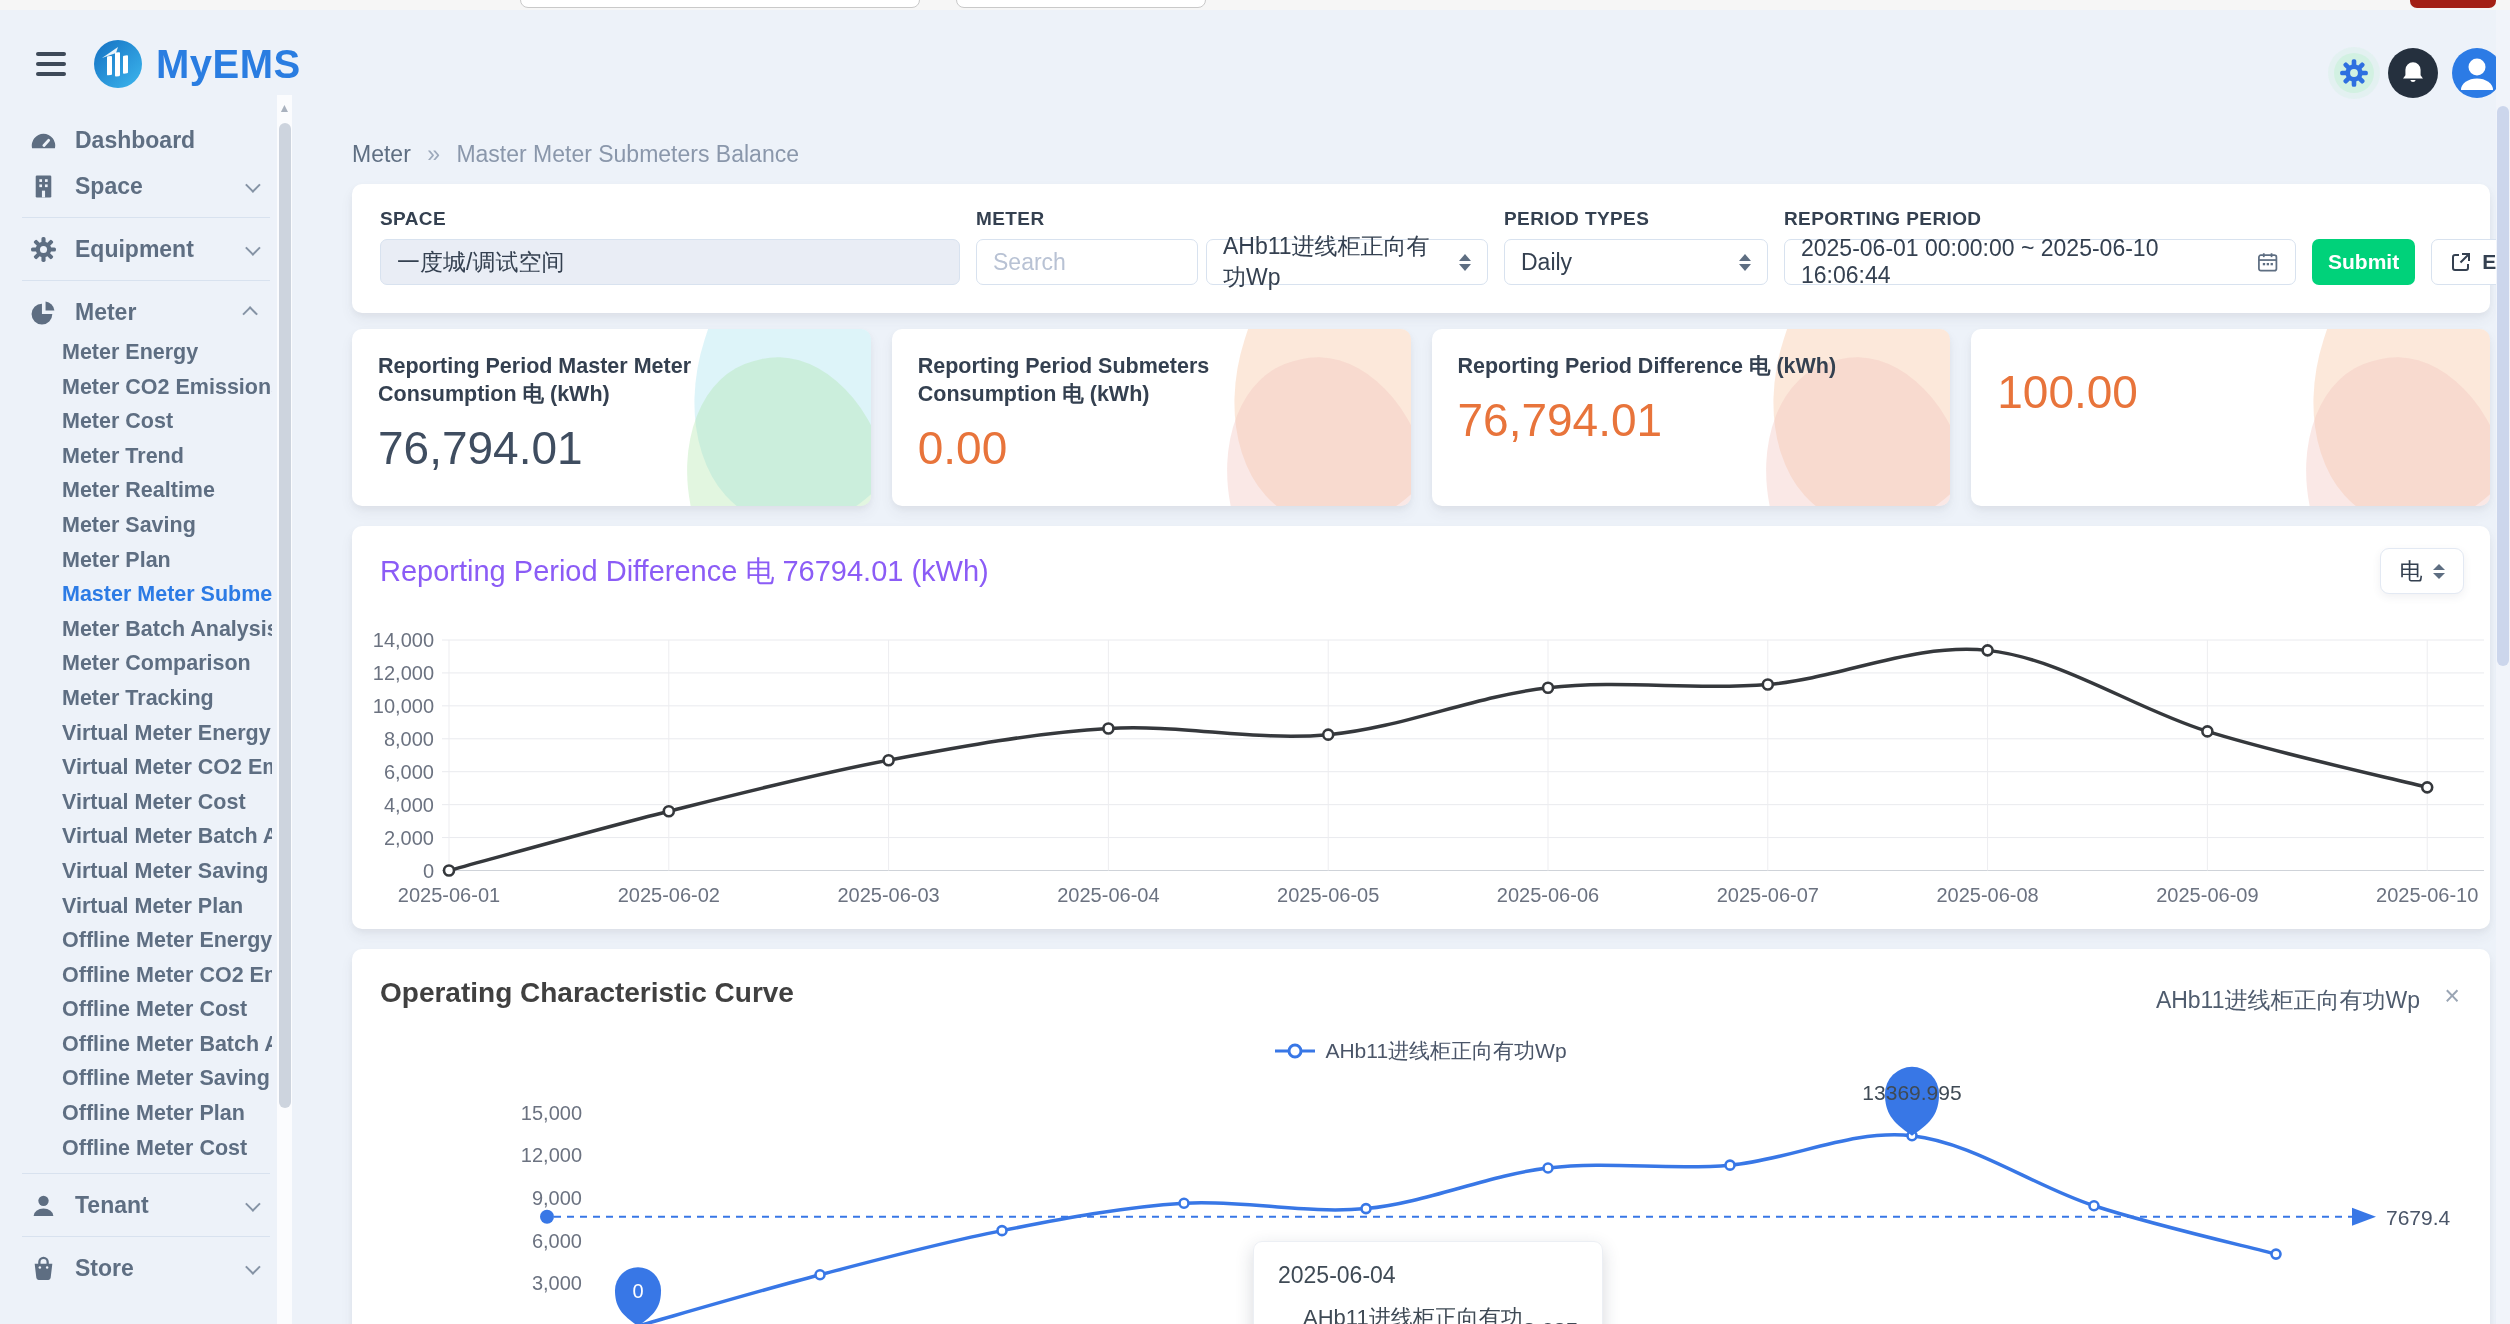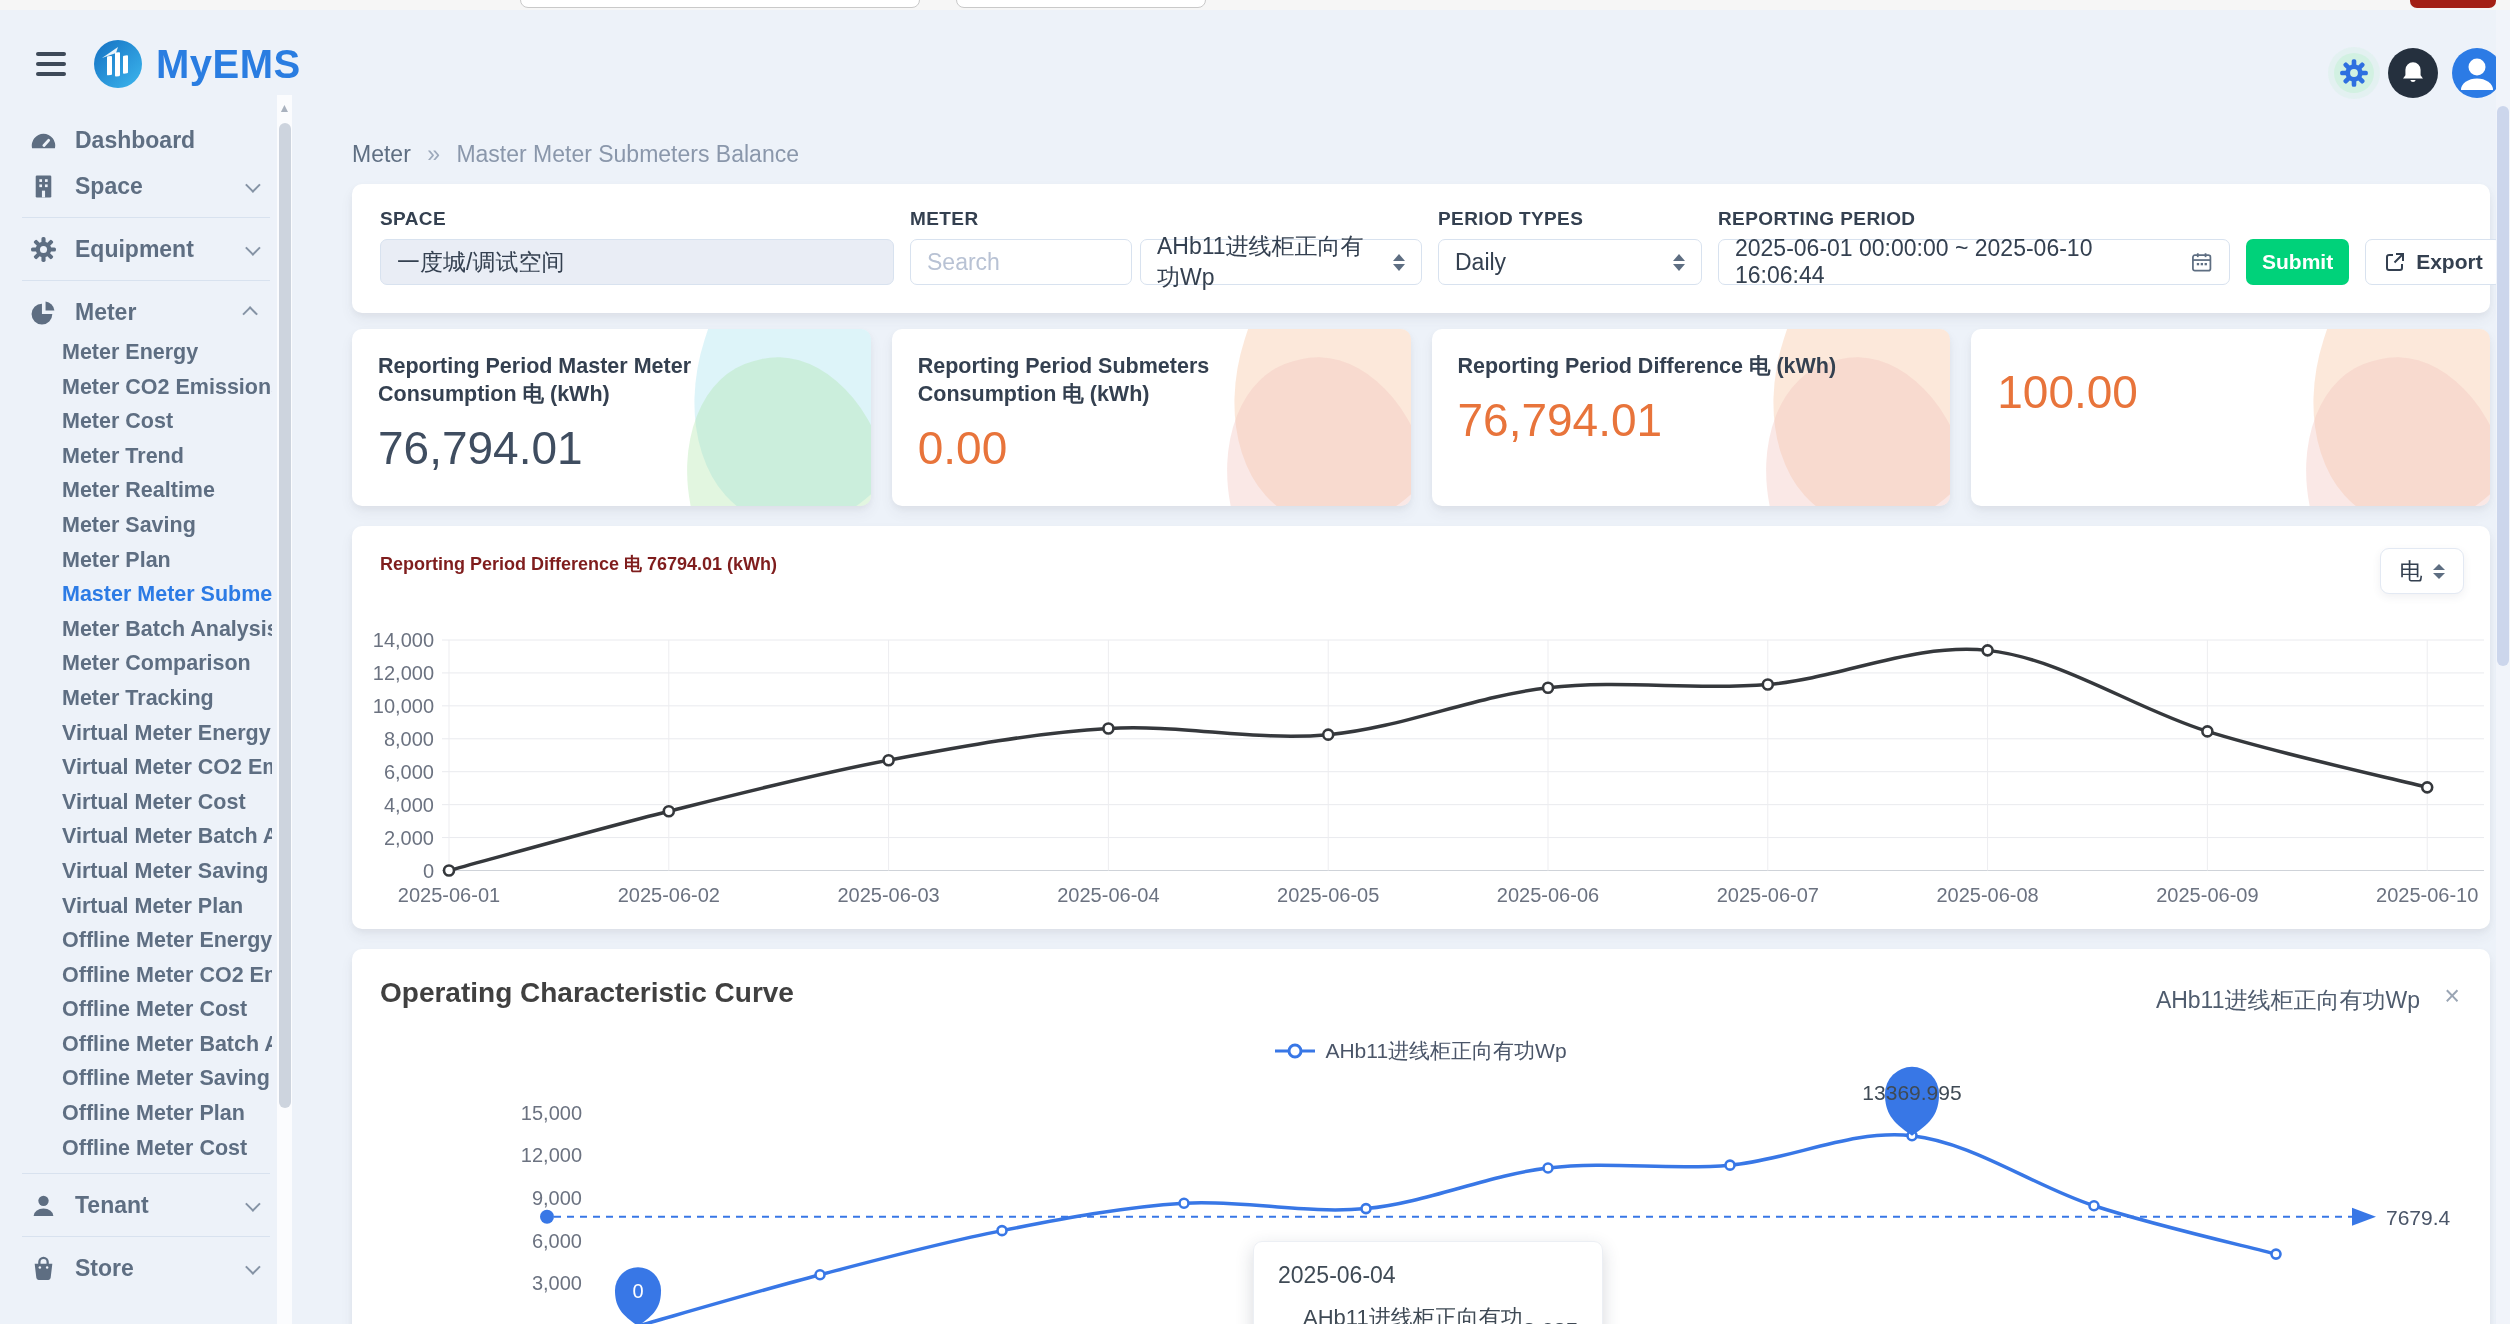--- a/index.html
+++ b/index.html
@@ -46,21 +46,21 @@
   .breadcrumb .sep { color:#9da9bb; margin:0 10px; }
   .breadcrumb .cur { color:#8a97ab; }
 
   .panel { background:#fff; border-radius:10px; box-shadow:0 7px 14px rgba(65,69,88,.06),0 3px 6px rgba(0,0,0,.04); }
 
   
   .filter-card { margin-top:16px; padding:24px 28px 28px 28px; display:flex; gap:16px; align-items:flex-end; }
   .field { display:flex; flex-direction:column; gap:9px; }
   .flabel { font-size:19px; font-weight:700; color:#344050; letter-spacing:.4px; }
   .ctrl { height:46px; border:1px solid #d8e2ef; border-radius:7px; font-size:23px; color:#344050; display:flex; align-items:center; padding:0 16px; background:#fff; }
-  .ctrl.gray { background:#e9edf5; width:514px; }
+  .ctrl.gray { background:#e9edf5; width:580px; }
   .ctrl.search { width:222px; color:#b8c2d4; }
   .ctrl.sel { justify-content:space-between; gap:14px; }
   .sorter { display:flex; flex-direction:column; gap:3px; }
   .sorter i { width:0; height:0; border-left:6px solid transparent; border-right:6px solid transparent; display:block; }
   .sorter .t { border-bottom:7px solid #5e6e82; }
   .sorter .b { border-top:7px solid #5e6e82; }
   .btn-submit { height:46px; background:#00d27a; color:#fff; border:none; border-radius:7px; font-size:21px; font-weight:700; padding:0 16px; cursor:pointer; }
   .btn-export { height:46px; background:#fff; color:#344050; border:1px solid #d8e2ef; border-radius:7px; font-size:21px; font-weight:600; padding:0 18px; display:flex; align-items:center; gap:10px; cursor:pointer; }
 
   
@@ -69,21 +69,21 @@
   .stat-title { font-size:21.5px; font-weight:600; color:#344050; line-height:1.3; max-width:420px; position:relative; z-index:2; }
   .stat-value { font-size:46px; font-weight:500; margin-top:12px; position:relative; z-index:2; }
   .blob { position:absolute; border-radius:48%; z-index:1; }
   .b1a { width:230px; height:320px; right:-60px; top:-120px; background:#9fe0ef; opacity:.35; transform:rotate(18deg); }
   .b1b { width:200px; height:280px; right:-20px; bottom:-130px; background:#a5e3a0; opacity:.32; transform:rotate(-14deg); }
   .b2a { width:230px; height:320px; right:-60px; top:-120px; background:#f6b98e; opacity:.33; transform:rotate(18deg); }
   .b2b { width:200px; height:280px; right:-20px; bottom:-130px; background:#f3c3bd; opacity:.38; transform:rotate(-14deg); }
 
   
   .chart1-card { position:relative; margin-top:20px; height:403px; }
-  .chart1-title { position:absolute; left:28px; top:26px; font-size:18px; font-weight:700; color:#7f1d1d; }
+  .chart1-title { position:absolute; left:28px; top:26px; font-size:29px; font-weight:400; color:#8b5cf6; }
   .unit-select { position:absolute; right:26px; top:22px; width:84px; height:46px; border:1px solid #e3e9f3; border-radius:9px; box-shadow:0 3px 8px rgba(65,69,88,.08); display:flex; align-items:center; justify-content:center; gap:10px; font-size:23px; color:#344050; background:#fff; cursor:pointer; }
   .unit-select .sorter .t { border-bottom:6px solid #5e6e82; }
   .unit-select .sorter .b { border-top:6px solid #5e6e82; }
   .chart-svg { position:absolute; left:0; top:95px; }
 
   .chart2-card { position:relative; margin-top:20px; height:520px; }
   .chart2-title { position:absolute; left:28px; top:28px; font-size:28px; font-weight:700; color:#404040; }
   .chart2-series { position:absolute; right:70px; top:36px; font-size:23px; color:#4f5c6e; }
   .chart2-close { position:absolute; right:30px; top:32px; font-size:27px; color:#9aa5b4; cursor:pointer; }
   .legend { position:absolute; left:0; right:0; top:88px; display:flex; justify-content:center; align-items:center; gap:10px; font-size:21px; color:#4a5568; cursor:pointer; }

